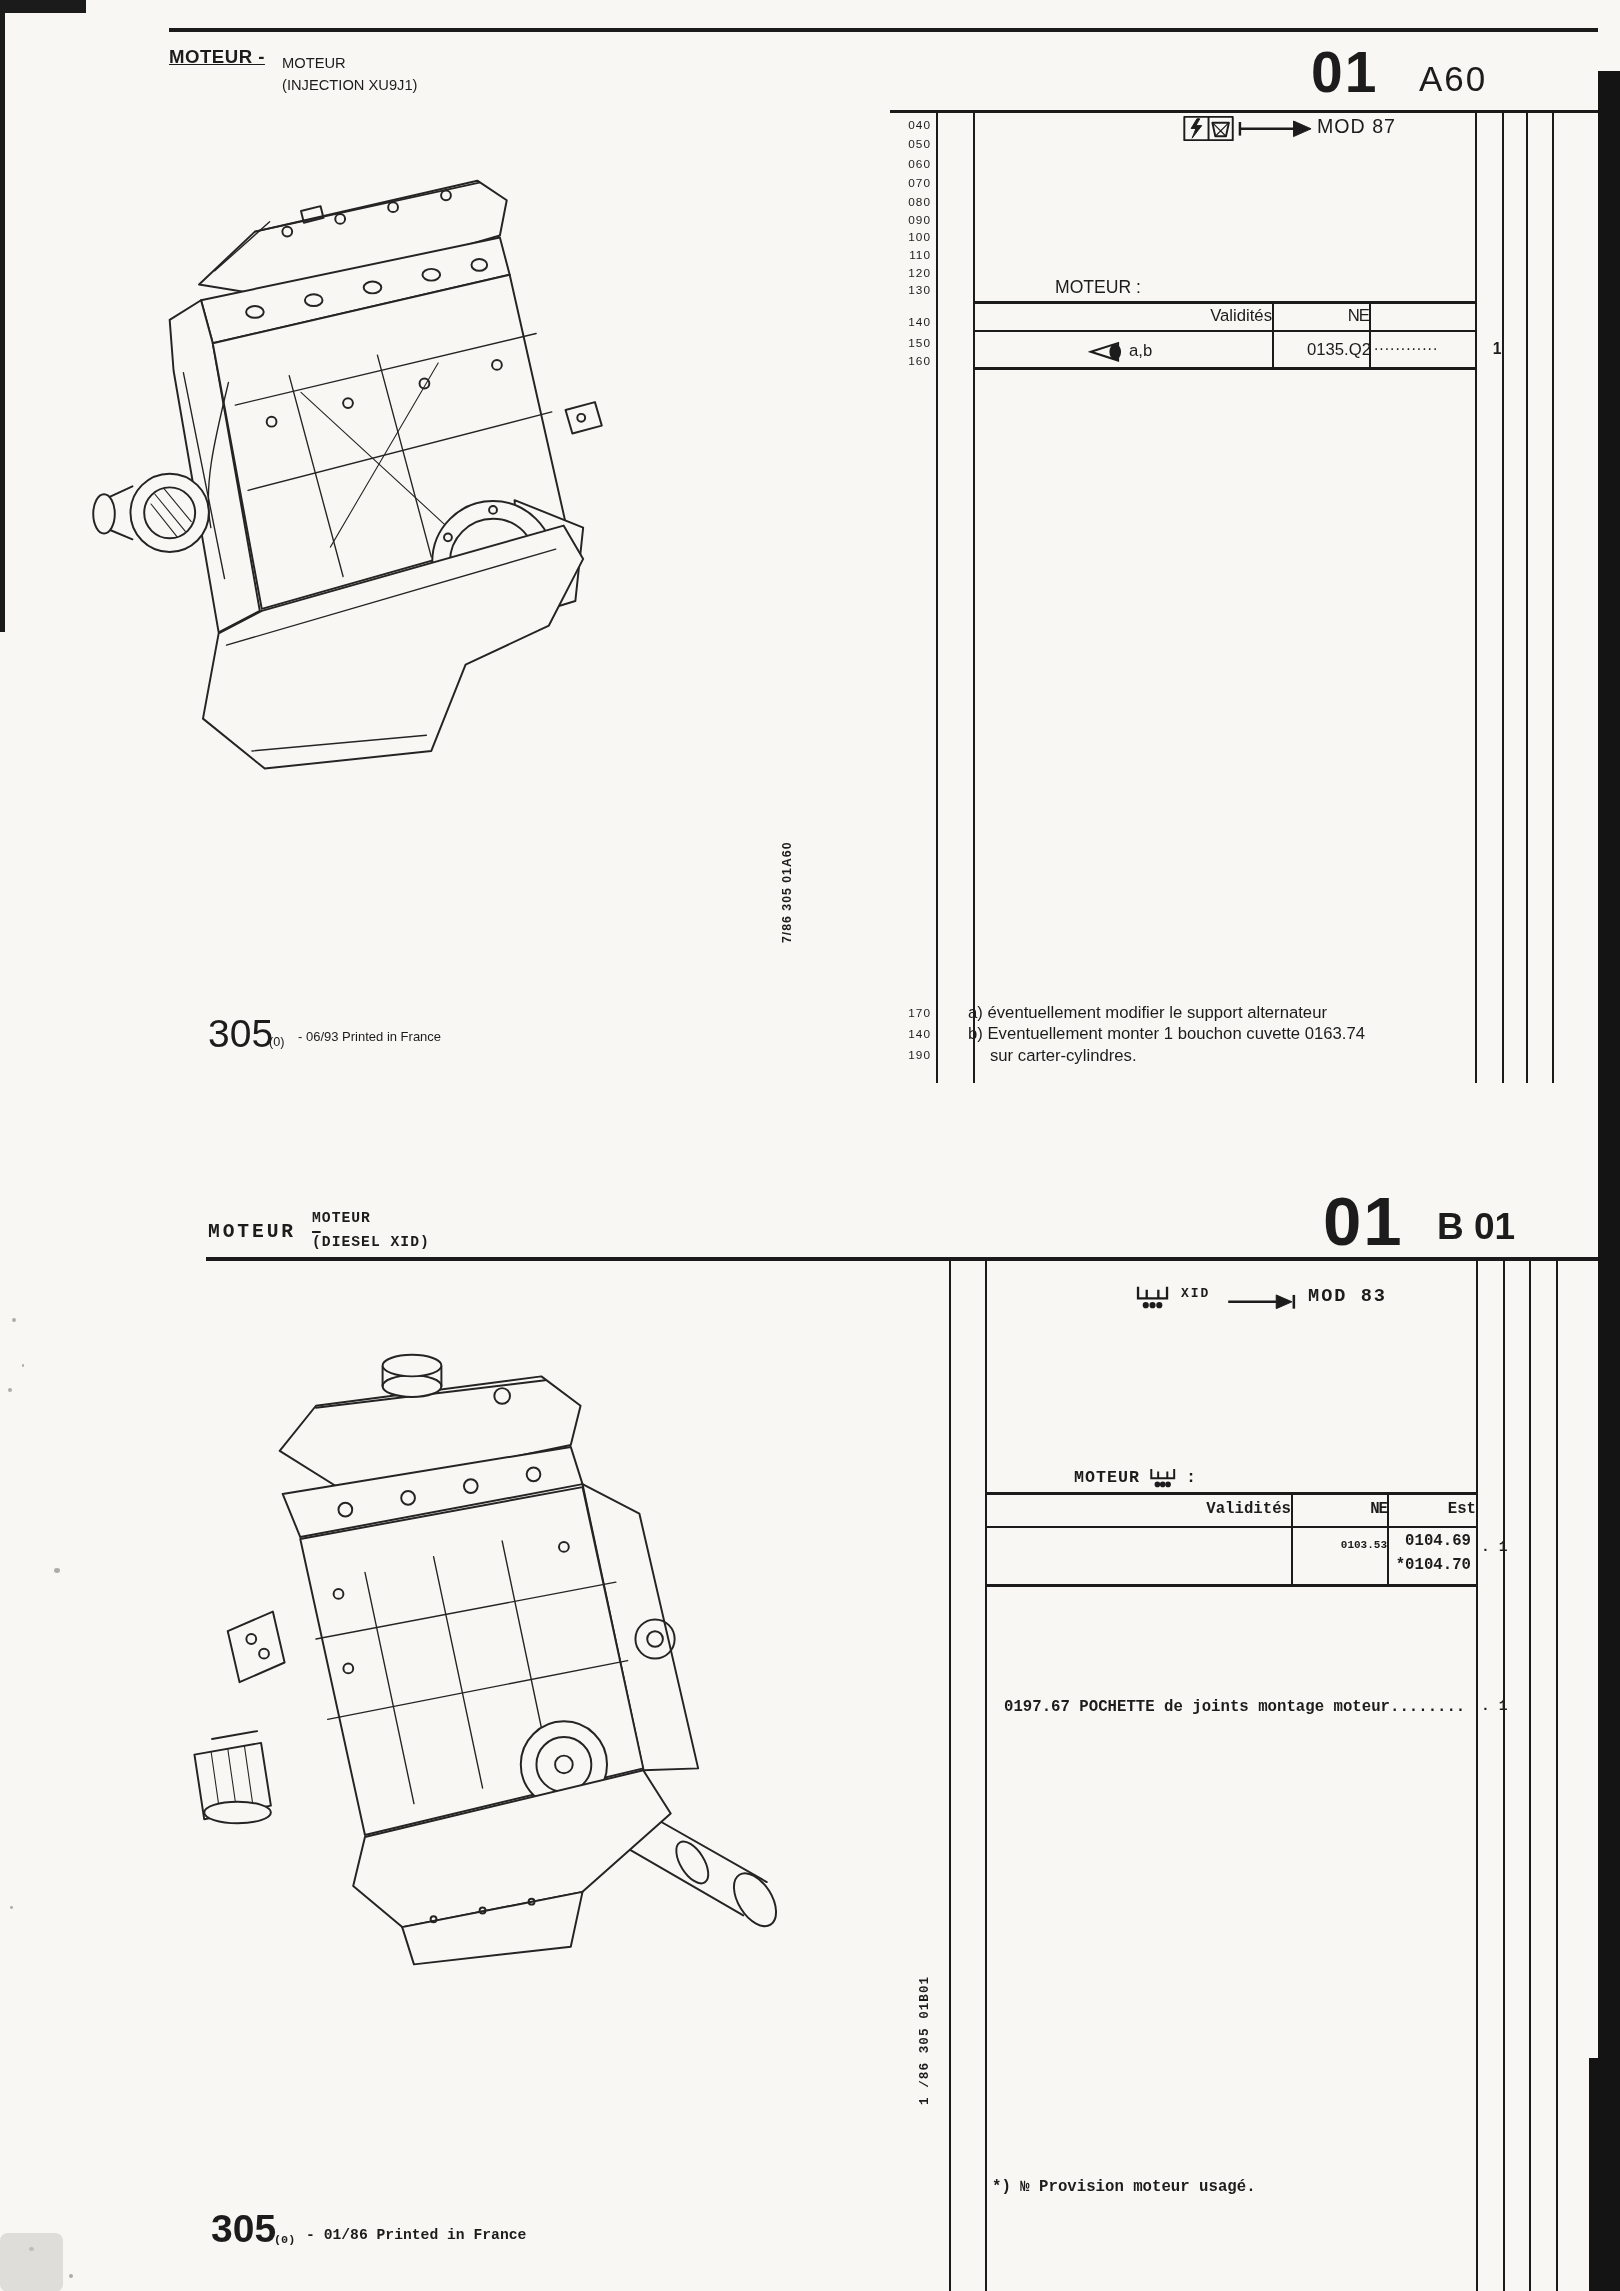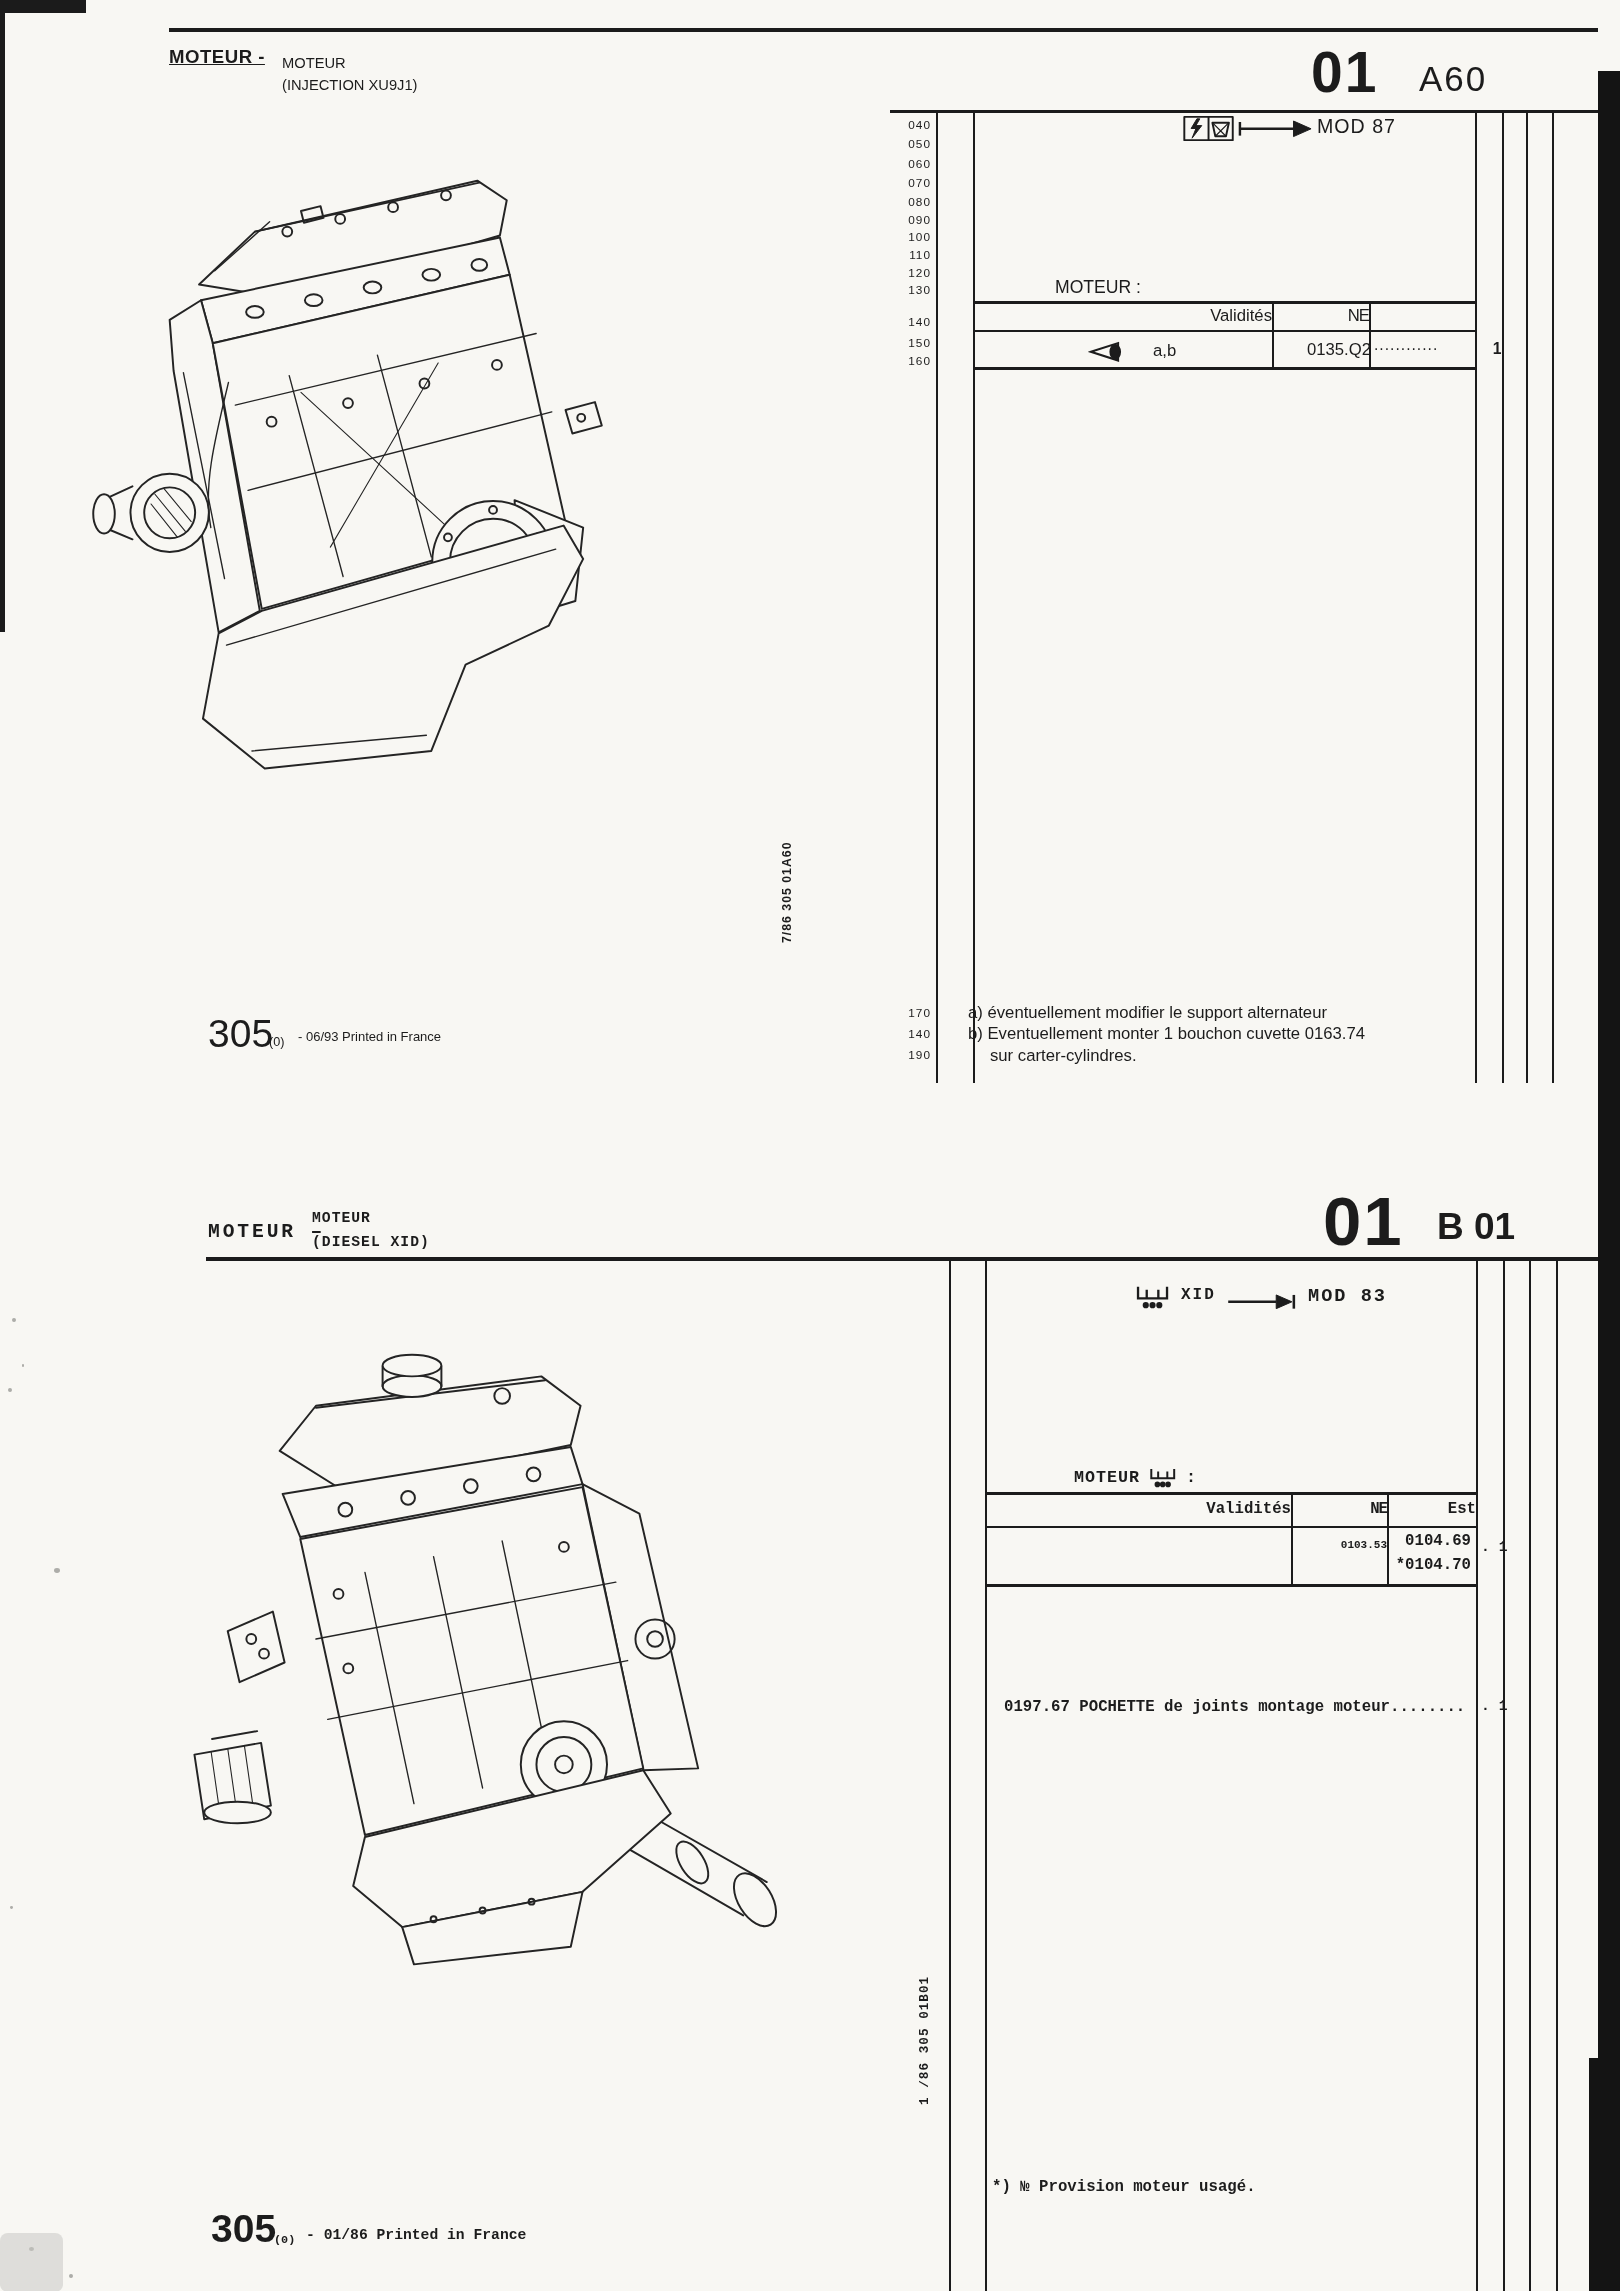--- a/index.html
+++ b/index.html
@@ -96,21 +96,21 @@
   <div class="abs sans ctr" style="left:973px;top:306px;width:299px;font-size:16.7px;">Validités</div>
   <div class="abs sans ctr" style="left:1272px;top:306px;width:97px;font-size:16.7px;letter-spacing:-1px;">NE</div>
   <div class="abs" style="left:1088px;top:341px;">
     <svg width="35" height="21.6" viewBox="0 0 36 22">
       <g stroke="#1c1c1c" stroke-width="2" fill="none">
         <polygon points="3,11 31,2 31,20"></polygon>
         <ellipse cx="28" cy="11" rx="5" ry="7" fill="#1c1c1c"></ellipse>
       </g>
     </svg>
   </div>
-  <div class="abs sans" style="left:1129px;top:341px;font-size:16.7px;margin-left:24px;">a,b</div>
+  <div class="abs sans" style="left:1129px;top:341px;font-size:16.7px;">a,b</div>
   <div class="abs sans ctr" style="left:1272px;top:340px;width:99px;font-size:16.7px;">0135.Q2</div>
   <div class="abs sans" style="left:1374px;top:336px;width:98px;font-size:15.7px;letter-spacing:1px;overflow:hidden;white-space:nowrap;">............</div>
   <div class="abs sans ctr" style="left:1477px;top:340px;width:24.5px;font-size:15.7px;font-weight:bold;">1</div>
 
   <div class="abs sans num rgt" style="left:890px;top:1006px;width:41px;">170</div>
   <div class="abs sans num rgt" style="left:890px;top:1027px;width:41px;">140</div>
   <div class="abs sans num rgt" style="left:890px;top:1048px;width:41px;">190</div>
   <div class="abs sans" style="left:968px;top:1003px;font-size:16.7px;">a) éventuellement modifier le support alternateur</div>
   <div class="abs sans" style="left:968px;top:1024px;font-size:16.7px;">b) Eventuellement monter 1 bouchon cuvette 0163.74</div>
   <div class="abs sans" style="left:990px;top:1046px;font-size:16.7px;">sur carter-cylindres.</div>
@@ -195,21 +195,21 @@
     <svg width="37" height="29" viewBox="0 0 38 30">
       <g stroke="#1c1c1c" stroke-width="2.4" fill="none">
         <path d="M3,5 L3,17 L33,17 L33,5"></path>
         <path d="M12,8 L12,17 M24,8 L24,17"></path>
         <circle cx="11" cy="24" r="2" fill="#1c1c1c"></circle>
           <circle cx="18" cy="24" r="2" fill="#1c1c1c"></circle>
           <circle cx="25" cy="24" r="2" fill="#1c1c1c"></circle>
       </g>
     </svg>
   </div>
-  <div class="abs mono" style="left:1181px;top:1286px;font-size:16px;letter-spacing:2px;">XID</div>
+  <div class="abs mono" style="left:1181px;top:1286px;font-size:13px;letter-spacing:2px;">XID</div>
   <div class="abs" style="left:1227px;top:1292px;">
     <svg width="71" height="19.6" viewBox="0 0 72 20">
       <g stroke="#1c1c1c" stroke-width="2.6">
         <line x1="1" y1="10" x2="50" y2="10"></line>
         <polygon points="50,3 66,10 50,17" fill="#1c1c1c" stroke-width="1"></polygon>
         <line x1="68" y1="3" x2="68" y2="17"></line>
       </g>
     </svg>
   </div>
   <div class="abs mono" style="left:1308px;top:1286px;font-size:18.6px;letter-spacing:2px;">MOD 83</div>

